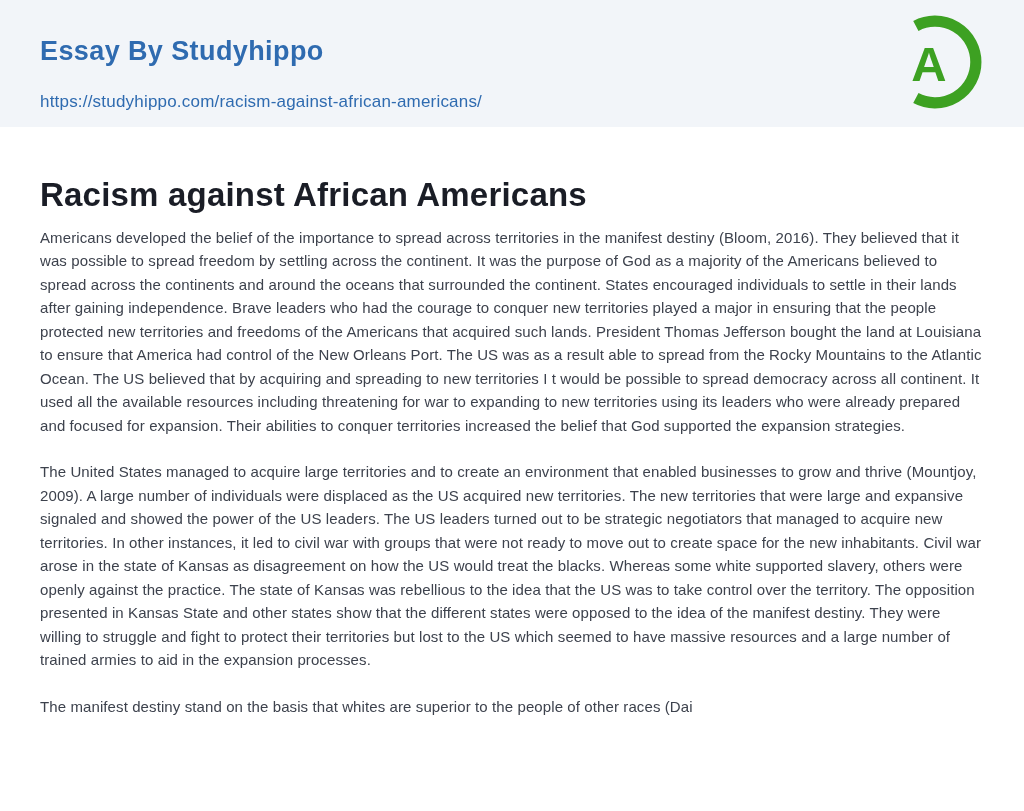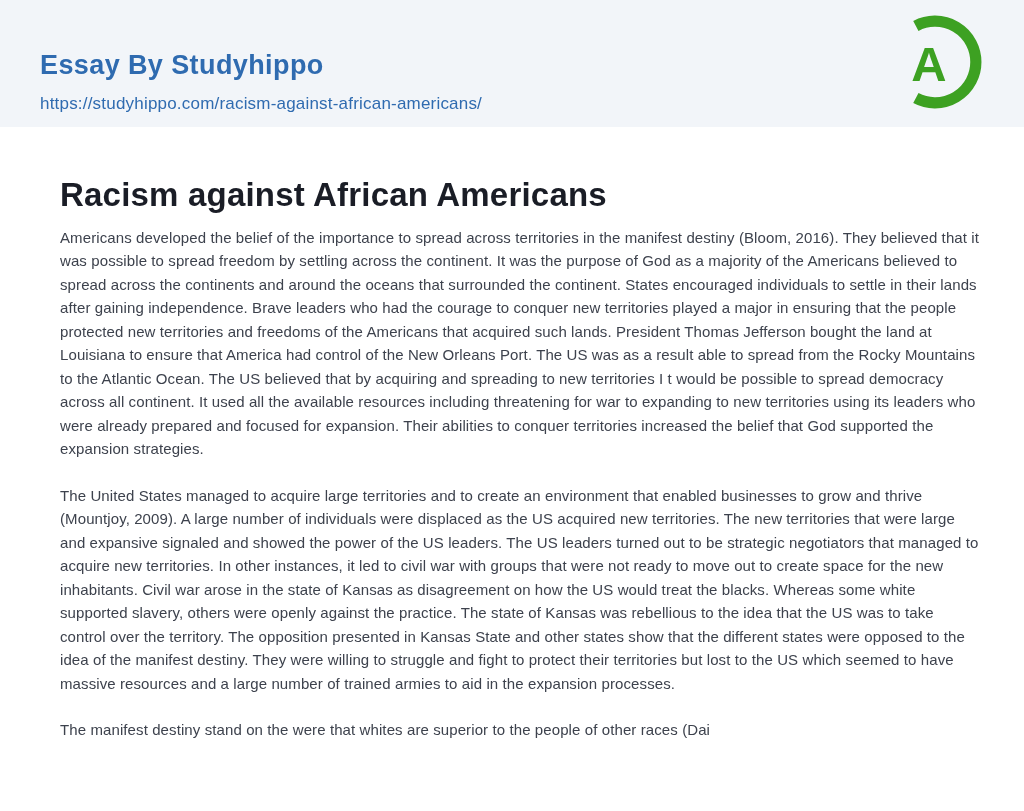--- a/index.html
+++ b/index.html
@@ -13,32 +13,32 @@
   }
 
   
   .header {
     position: relative;
     width: 100%;
     height: 127px;
     background: #f2f5f9;
   }
   .header-text {
-    padding: 51px 0 0 40px;
+    padding: 37px 0 0 40px;
   }
   .site-title {
     color: #2f6bb0;
     font-size: 27px;
     font-weight: 700;
     letter-spacing: 0.4px;
     line-height: 1.1;
   }
   .page-url {
     display: inline-block;
-    margin-top: 13px;
+    margin-top: 25px;
     color: #2f6bb0;
     font-size: 17px;
     font-weight: 400;
     letter-spacing: 0.2px;
     text-decoration: none;
     cursor: pointer;
   }
   .logo {
     position: absolute;
     top: 11px;
@@ -54,21 +54,21 @@
   }
   .logo .letter {
     fill: #3da122;
     font-family: "Liberation Sans", sans-serif;
     font-size: 48px;
     font-weight: 600;
   }
 
   
   .article {
-    padding: 0 42px 0 60px;
+    padding: 0 42px 0 40px;
     margin-top: 48px;
   }
   .article-title {
     margin: 22px 0 11px 0;
     color: #1a1d26;
     font-size: 33px;
     font-weight: 700;
     letter-spacing: 0.2px;
     line-height: 1.2;
   }
@@ -93,14 +93,14 @@
       <path class="arc" d="M 33.2 14.7 A 40 40 0 1 1 33.2 85.3"></path>
       <text class="letter" x="46" y="52" text-anchor="middle" dominant-baseline="central">A</text>
     </svg>
   </div>
 </header>
 
 <main class="article">
   <h1 class="article-title">Racism against African Americans</h1>
   <p>Americans developed the belief of the importance to spread across territories in the manifest destiny (Bloom, 2016). They believed that it was possible to spread freedom by settling across the continent. It was the purpose of God as a majority of the Americans believed to spread across the continents and around the oceans that surrounded the continent. States encouraged individuals to settle in their lands after gaining independence. Brave leaders who had the courage to conquer new territories played a major in ensuring that the people protected new territories and freedoms of the Americans that acquired such lands. President Thomas Jefferson bought the land at Louisiana to ensure that America had control of the New Orleans Port. The US was as a result able to spread from the Rocky Mountains to the Atlantic Ocean. The US believed that by acquiring and spreading to new territories I t would be possible to spread democracy across all continent. It used all the available resources including threatening for war to expanding to new territories using its leaders who were already prepared and focused for expansion. Their abilities to conquer territories increased the belief that God supported the expansion strategies.</p>
   <p>The United States managed to acquire large territories and to create an environment that enabled businesses to grow and thrive (Mountjoy, 2009). A large number of individuals were displaced as the US acquired new territories. The new territories that were large and expansive signaled and showed the power of the US leaders. The US leaders turned out to be strategic negotiators that managed to acquire new territories. In other instances, it led to civil war with groups that were not ready to move out to create space for the new inhabitants. Civil war arose in the state of Kansas as disagreement on how the US would treat the blacks. Whereas some white supported slavery, others were openly against the practice. The state of Kansas was rebellious to the idea that the US was to take control over the territory. The opposition presented in Kansas State and other states show that the different states were opposed to the idea of the manifest destiny. They were willing to struggle and fight to protect their territories but lost to the US which seemed to have massive resources and a large number of trained armies to aid in the expansion processes.</p>
-  <p>The manifest destiny stand on the were that whites are superior to the people of other races (Dai</p>
+  <p>The manifest destiny stand on the basis that whites are superior to the people of other races (Dai</p>
 </main>
 
 </body></html>

